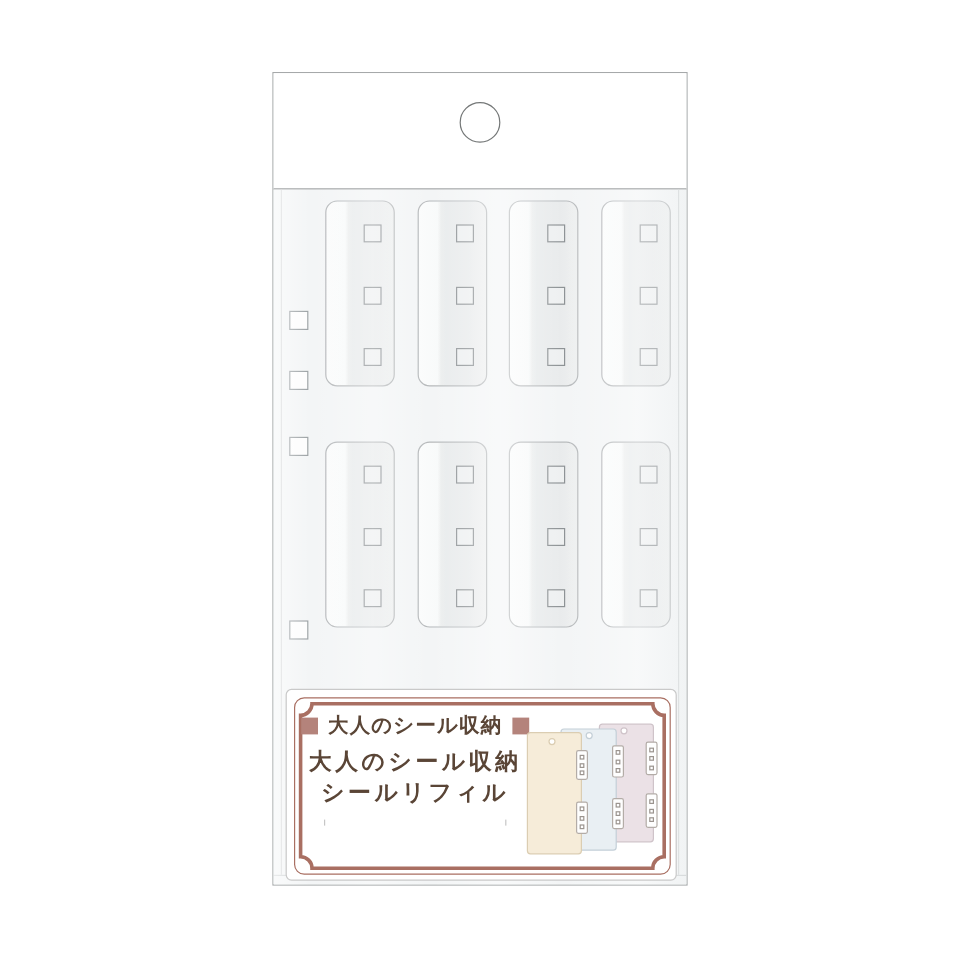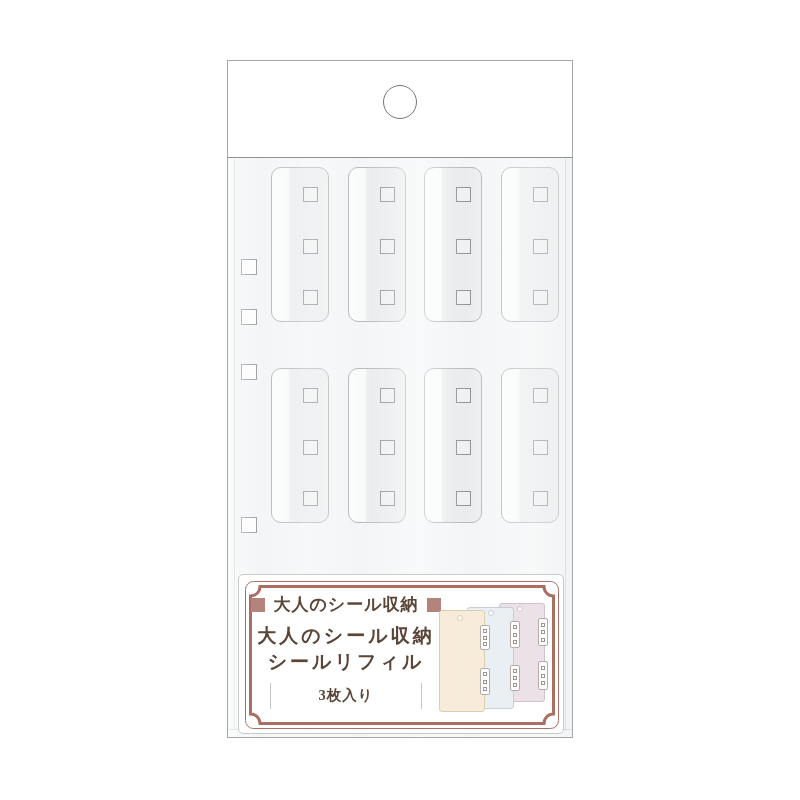--- a/index.html
+++ b/index.html
@@ -162,21 +162,20 @@
         <div class="label-title-row">
           <span class="accent-sq"></span>
           <span class="label-title">大人のシール収納</span>
           <span class="accent-sq"></span>
         </div>
         <div class="product-name">
           <div>大人のシール収納</div>
           <div>シールリフィル</div>
         </div>
         <div class="spec-block">
-          <div>3枚入り</div>
         </div>
       </div>
 
       <div class="illu" id="illustration">
           <div class="illu-sheet" style="left: 65px; top: 8px; width: 46px; height: 99px; background: rgb(235, 225, 230); border: 1px solid rgb(207, 195, 201);">
             <div class="sheet-hole" style="left: 17px; top: 2px; border: 1px solid rgb(207, 195, 201);"></div>
             <div class="sheet-tab" style="left: 38px; top: 14px; height: 28px;">
               <div class="tab-dot"></div>
               <div class="tab-dot"></div>
               <div class="tab-dot"></div>

